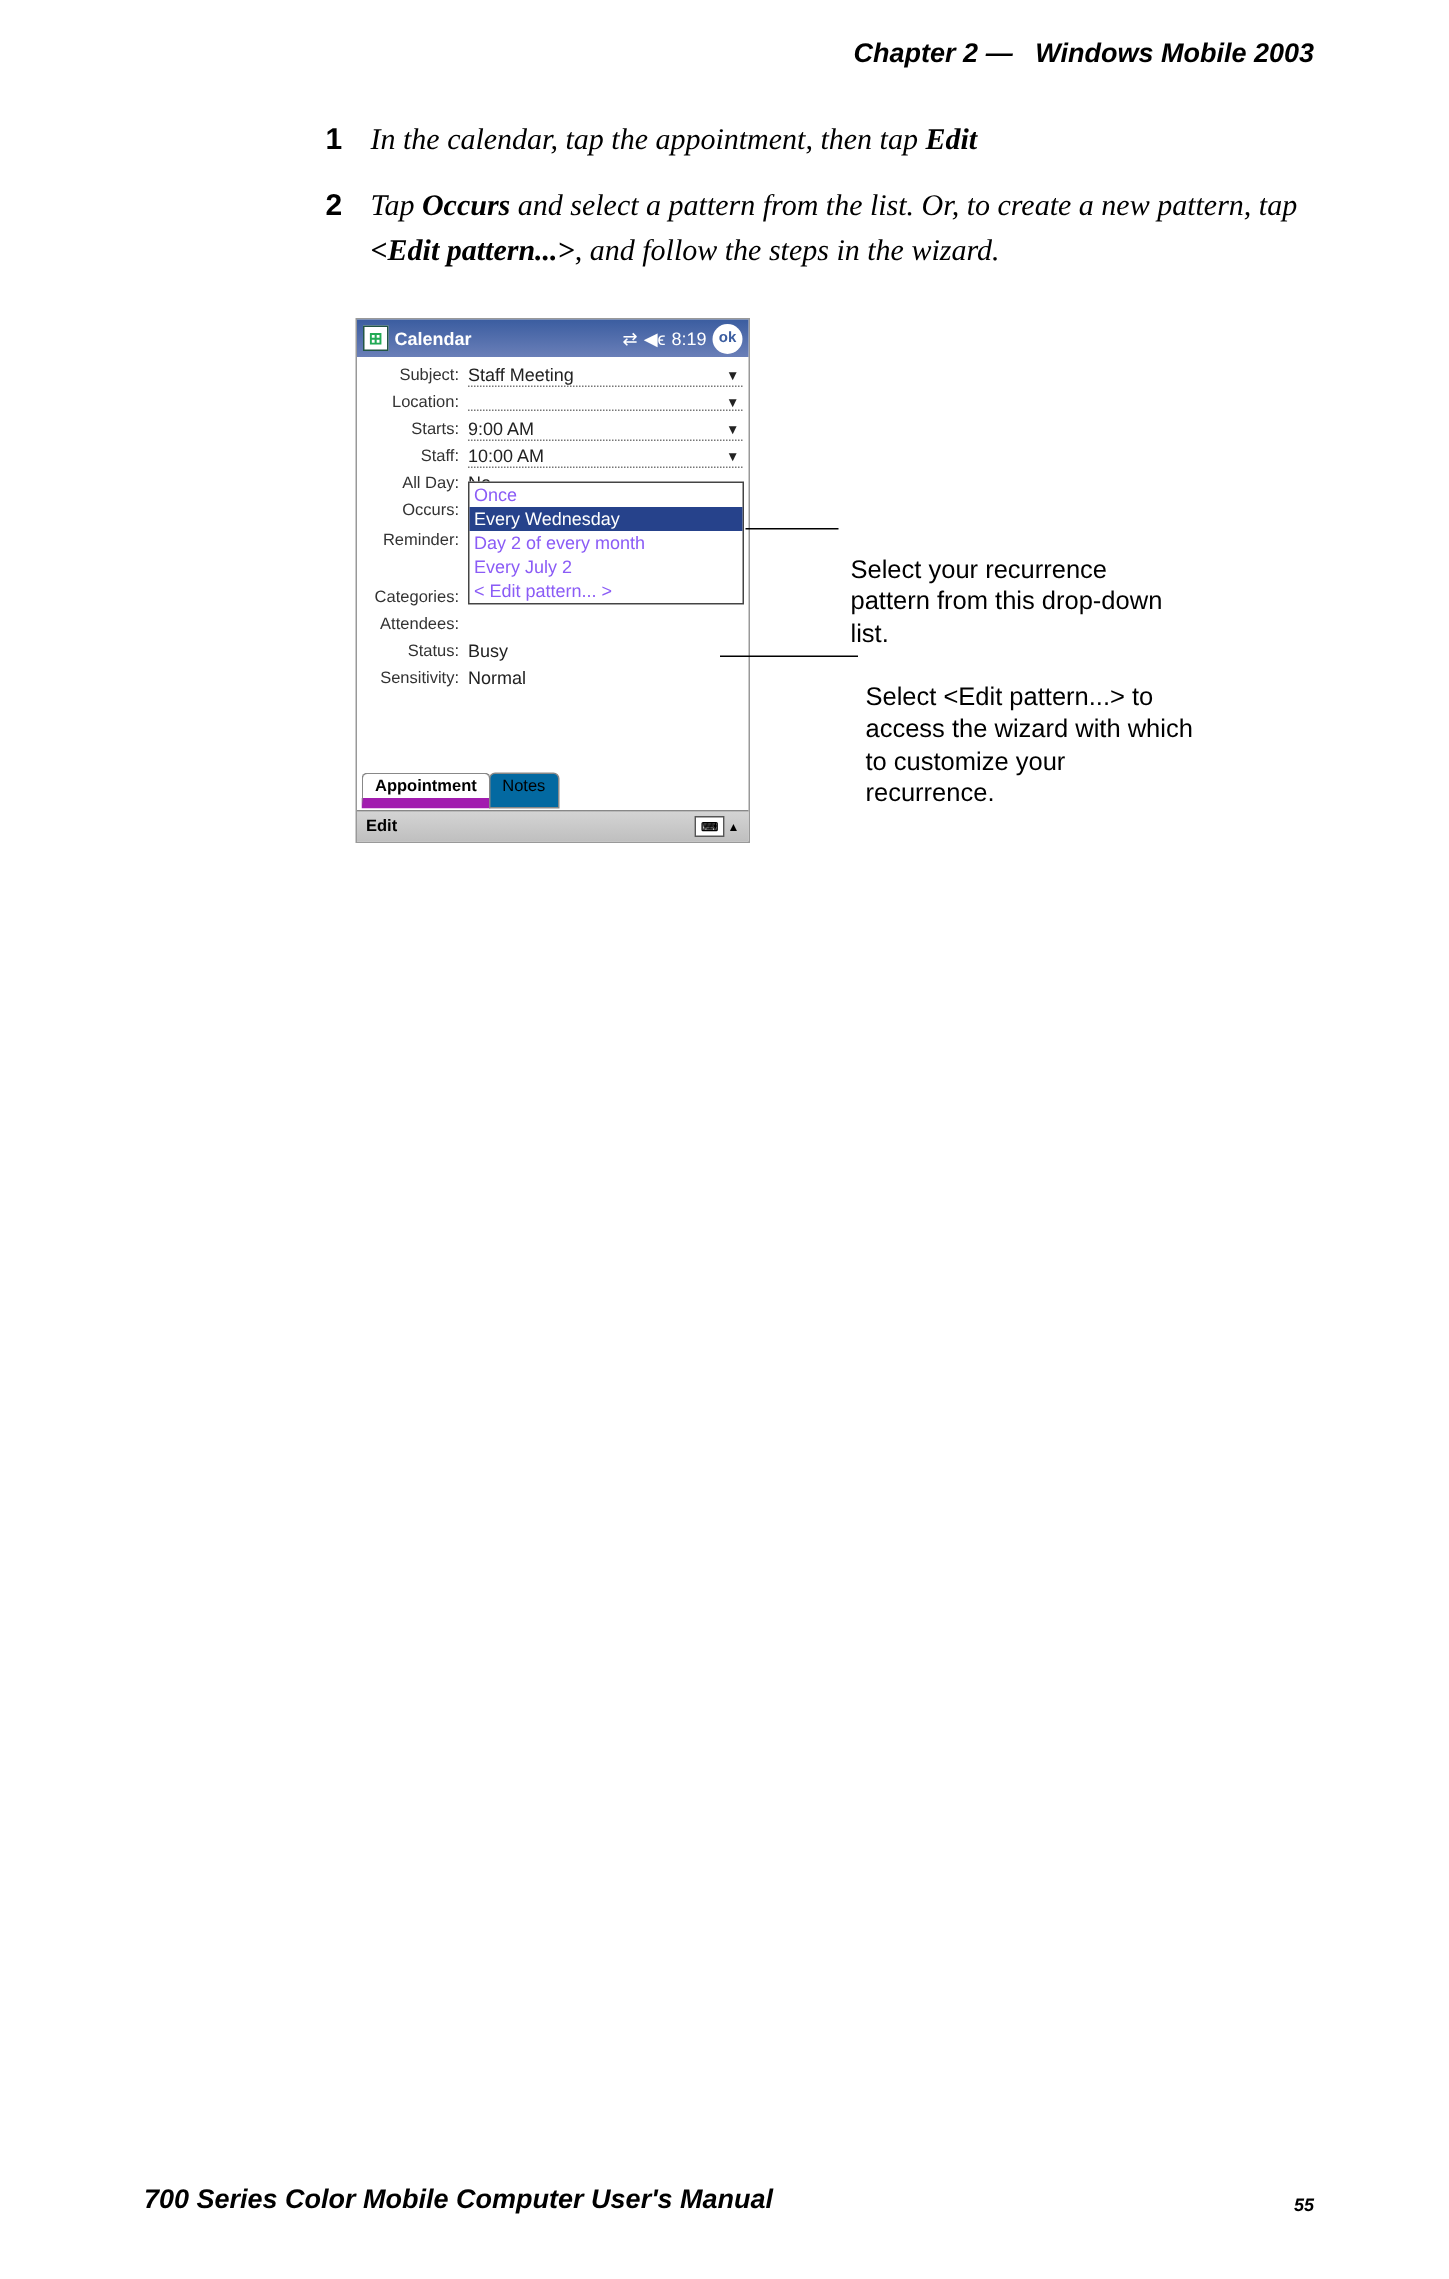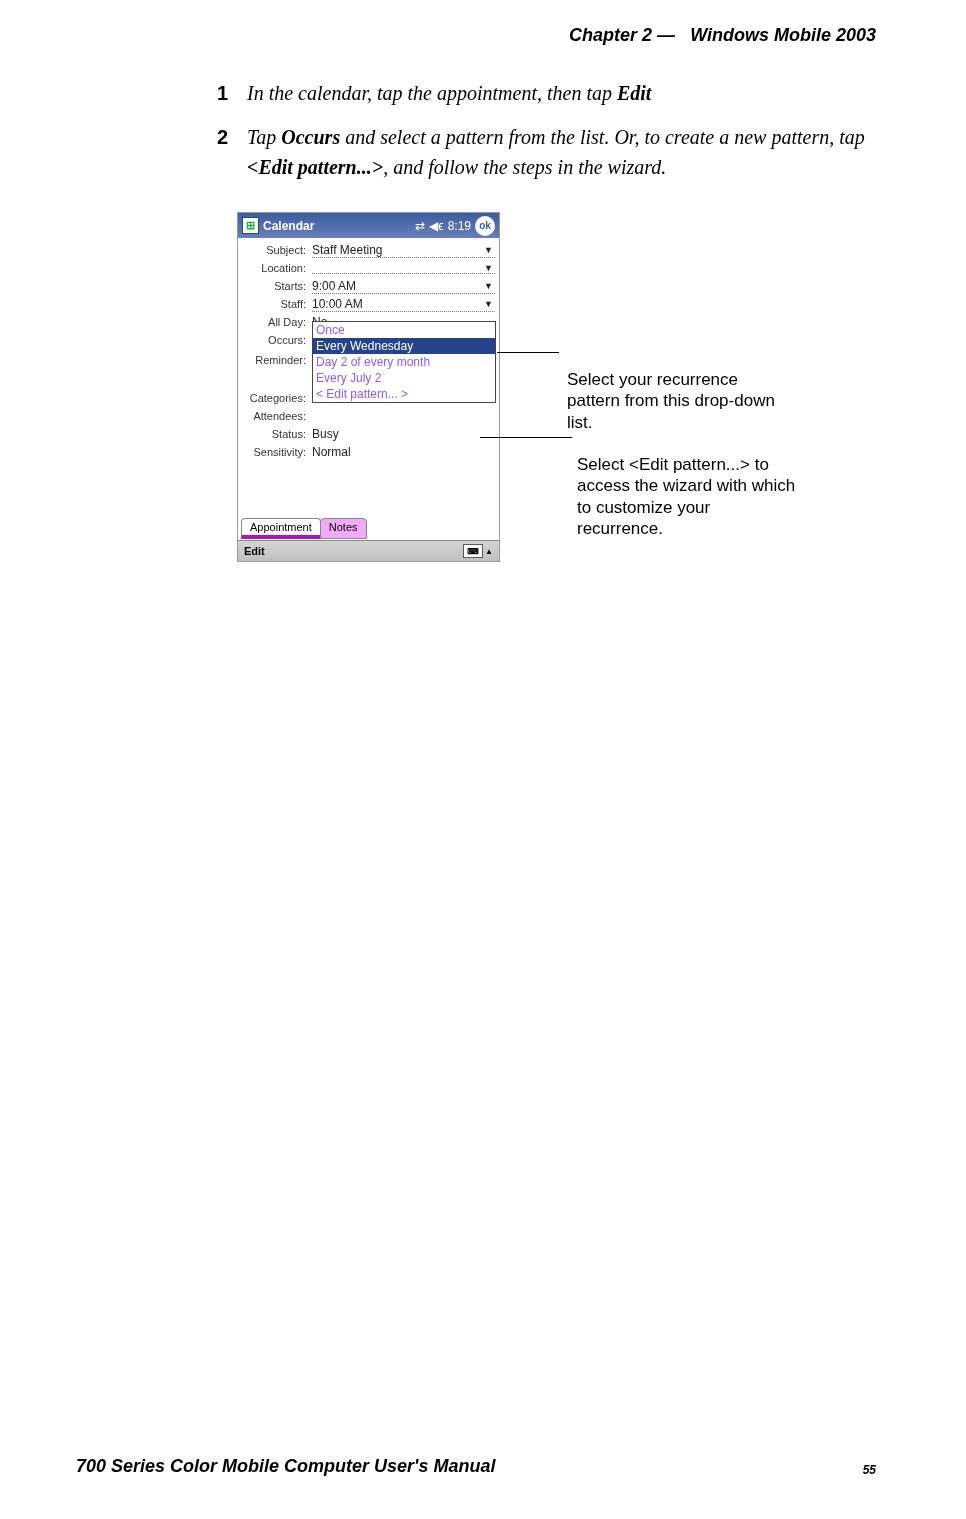--- a/index.html
+++ b/index.html
@@ -152,24 +152,24 @@
       left: 3px;
       bottom: 22px;
       display: flex;
       font-size: 11px;
     }
     .tab {
       padding: 2px 8px;
       border: 1px solid #888;
       border-top-left-radius: 4px;
       border-top-right-radius: 4px;
-      background: #f0abfc;
+      background: #0369a1;
       margin-right: -1px;
     }
-    .tab.active { background: #fff; font-weight: normal; border-bottom: 4px solid #a21caf; }
+    .tab.active { background: #fff; font-weight: bold; border-bottom: 7px solid #a21caf; }
 
     .bottombar {
       position: absolute;
       left: 0; bottom: 0; right: 0;
       height: 21px;
       background: linear-gradient(#d4d4d4,#bfbfbf);
       border-top: 1px solid #888;
       display: flex; align-items: center; justify-content: space-between;
       padding: 0 6px;
       font-size: 11px;
@@ -195,21 +195,21 @@
       position: absolute;
       height: 1px;
       background: #000;
     }
     .line1 { top: 140px; left: 260px; width: 62px; }
     .line2 { top: 225px; left: 243px; width: 92px; }
 
     .footer-left {
       position: absolute;
       bottom: 42px;
-      left: 76px;
+      left: 96px;
       font-family: Arial, Helvetica, sans-serif;
       font-weight: bold;
       font-style: italic;
       font-size: 18px;
     }
     .footer-right {
       position: absolute;
       bottom: 42px;
       right: 90px;
       font-family: Arial, Helvetica, sans-serif;

